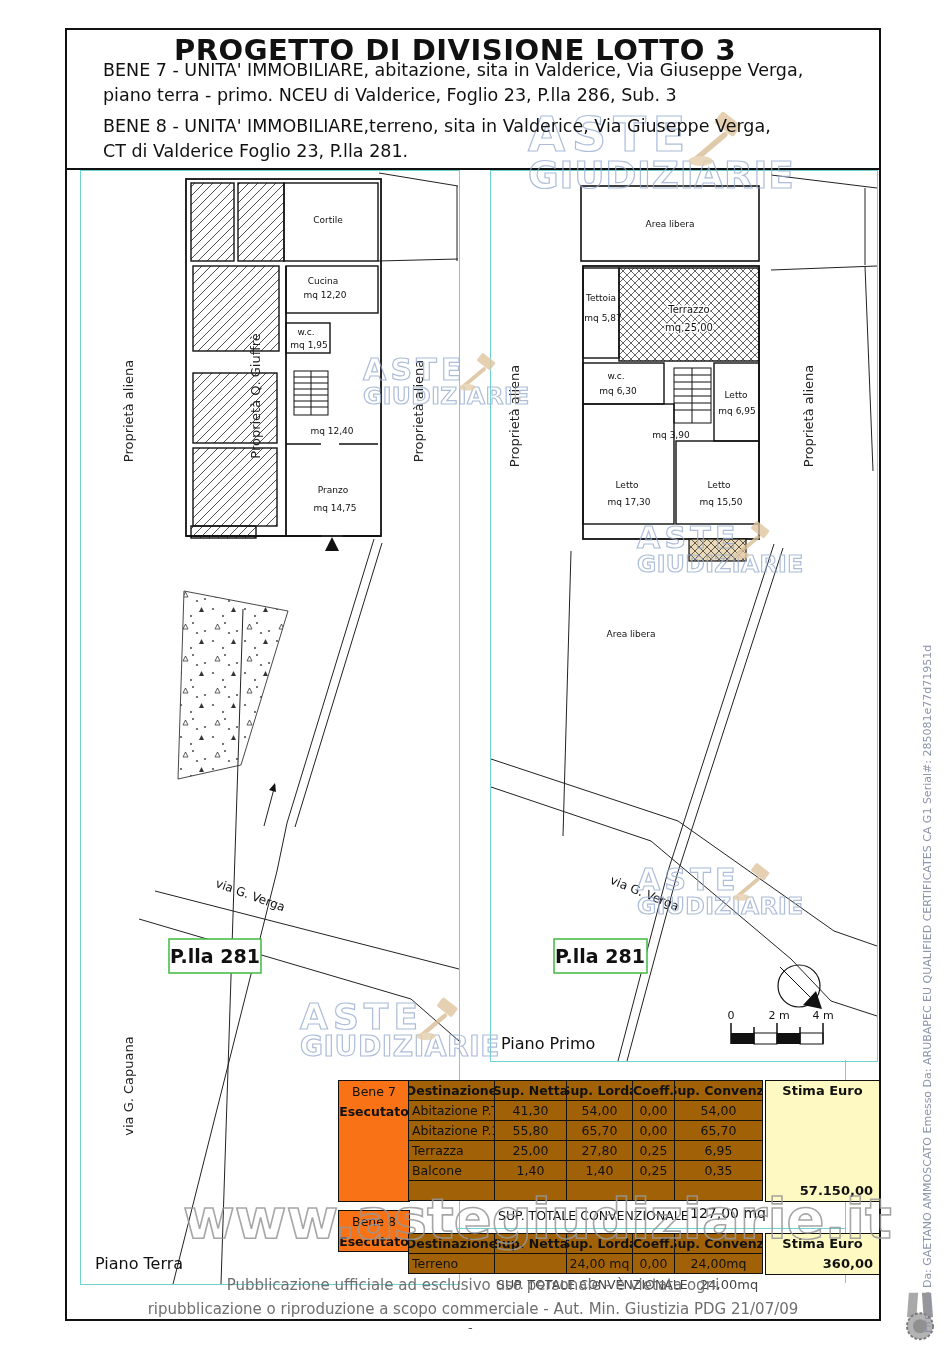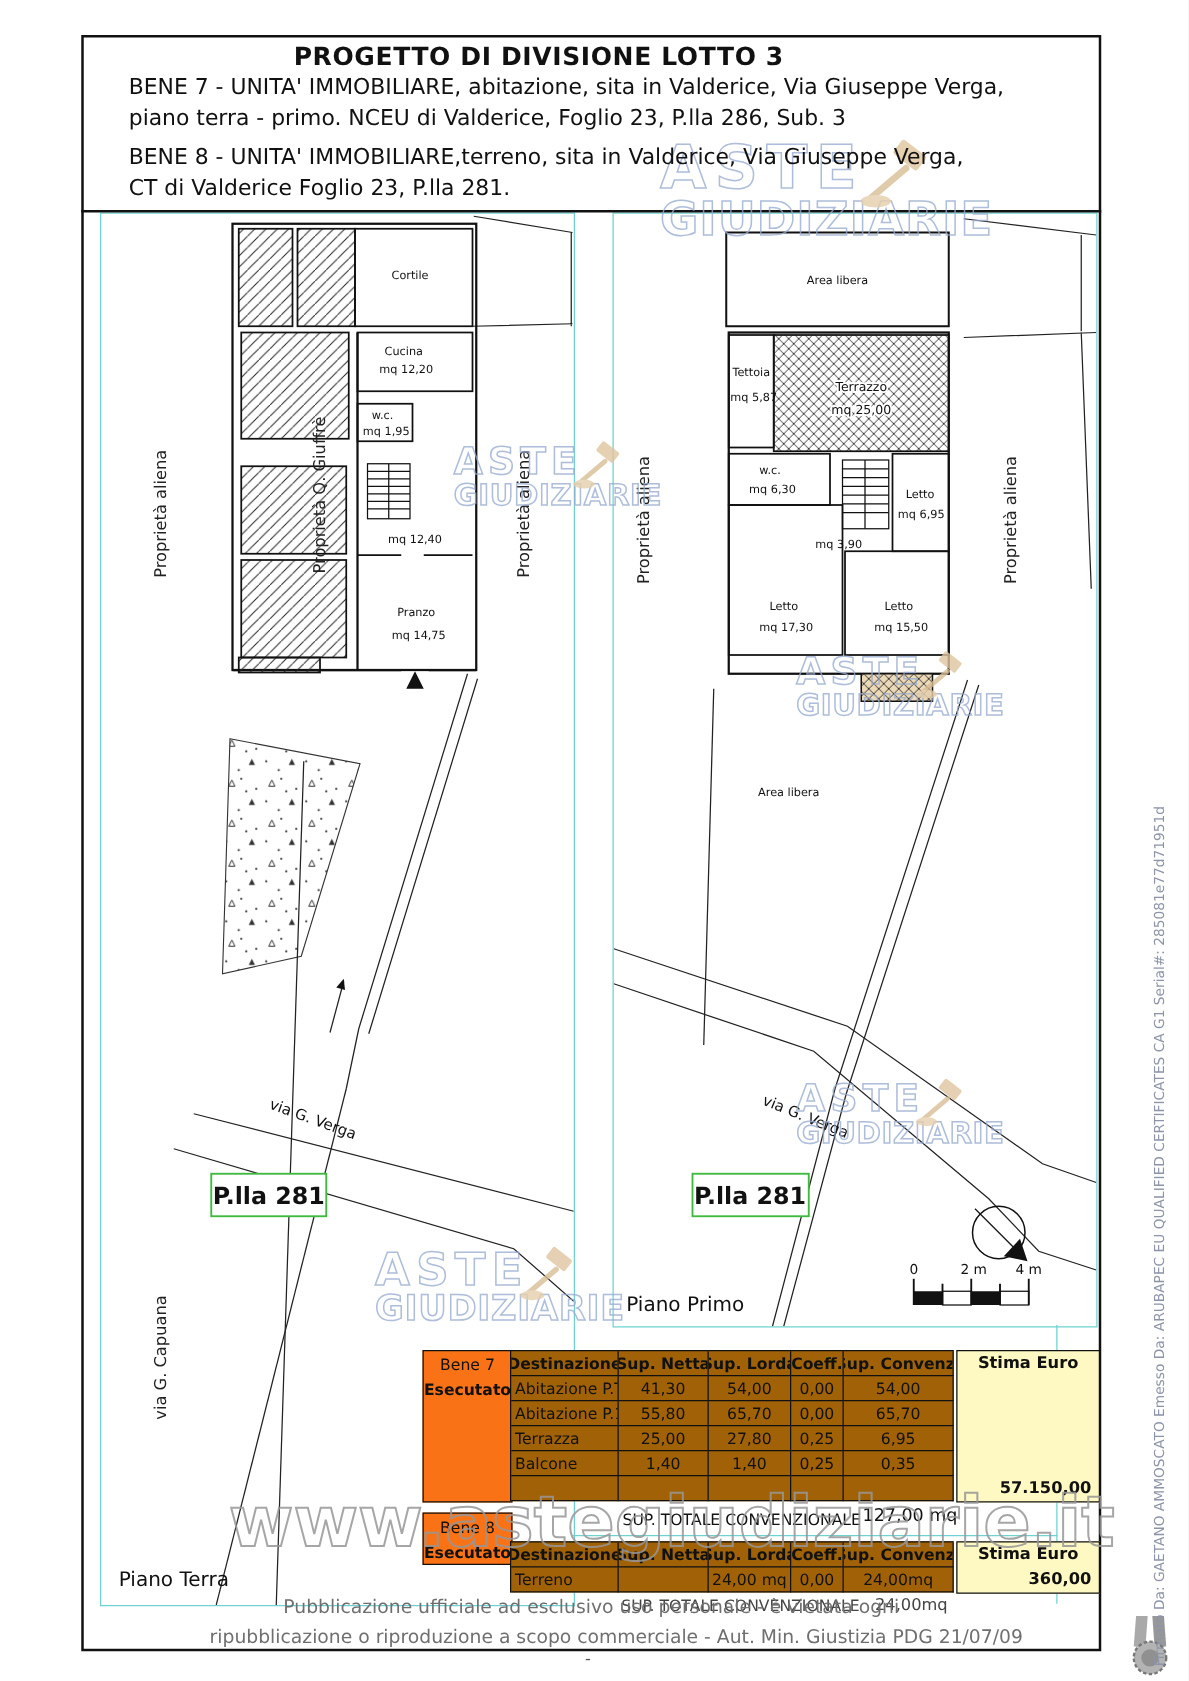--- a/index.html
+++ b/index.html
@@ -1,21 +1,21 @@
 <!DOCTYPE html>
 <html><head>
 <meta charset="utf-8">
 <style>
   html,body{margin:0;padding:0;background:#e8e8e8;}
   .page{position:relative;width:951px;height:1345px;background:#ffffff;
         font-family:"DejaVu Sans","Liberation Sans",sans-serif;color:#111;overflow:hidden;}
   .abs{position:absolute;}
   .frame{left:65px;top:28px;width:812px;height:1289px;border:2px solid #111;background:#fff;}
   .hdiv{left:65px;top:168px;width:816px;height:2px;background:#111;z-index:2;}
-  .title{left:65px;top:33px;width:732px;text-align:center;font-size:20px;font-weight:bold;letter-spacing:.5px;z-index:3;}
+  .title{left:65px;top:33px;width:732px;text-align:center;font-size:29px;font-weight:bold;letter-spacing:.5px;z-index:3;padding-left:24px;}
   .hline{left:103px;width:770px;font-size:17.5px;z-index:3;}
   
   .plan{position:absolute;border:1px solid #6fd2d2;background:transparent;z-index:1;}
   #plan-terra{left:80px;top:170px;}
   #plan-primo{left:490px;top:170px;}
   .cyv{background:#6fd2d2;width:1px;z-index:1;}
   .cyh{background:#6fd2d2;height:1px;z-index:1;}
   svg text{font-family:"DejaVu Sans","Liberation Sans",sans-serif;fill:#111;}
   .rl{font-size:9px;}
   .vlab{font-size:13px;fill:#222;}
@@ -352,21 +352,21 @@
           <rect x="30" y="6" width="22" height="13" rx="2" transform="rotate(38 41 12)" fill="#dfc5a0"></rect>
       <path d="M12 44 L38 22" stroke="#d8bd96" stroke-width="5" stroke-linecap="round" fill="none"></path>
       <ellipse cx="16" cy="46" rx="11" ry="4.5" fill="#e6cfad"></ellipse>
         </g>
     </svg>
   </div>
 
   <div class="wm-url">www.astegiudiziarie.it</div>
 
   <div class="abs foot" style="top:1276px;">Pubblicazione ufficiale ad esclusivo uso personale - è vietata ogni</div>
-  <div class="abs foot" style="top:1300px;margin-left:20px;">ripubblicazione o riproduzione a scopo commerciale - Aut. Min. Giustizia PDG 21/07/09</div>
+  <div class="abs foot" style="top:1300px;">ripubblicazione o riproduzione a scopo commerciale - Aut. Min. Giustizia PDG 21/07/09</div>
   <div class="abs" style="left:468px;top:1320px;color:#555;font-size:13px;z-index:5;">-</div>
 
   <div class="abs sig">Firmato Da: GAETANO AMMOSCATO Emesso Da: ARUBAPEC EU QUALIFIED CERTIFICATES CA G1 Serial#: 285081e77d71951d</div>
   <svg class="abs" style="left:901px;top:1291px;" width="38" height="52" viewBox="0 0 40 56">
     <polygon points="8,2 18,2 16,30 6,28" fill="#a9a9a9"></polygon>
     <polygon points="22,2 32,2 34,28 24,30" fill="#989898"></polygon>
     <circle cx="20" cy="38" r="14" fill="#b3b3b3" stroke="#777" stroke-width="2" stroke-dasharray="3 2"></circle>
     <circle cx="20" cy="38" r="7.5" fill="#909090"></circle>
   </svg>
 

